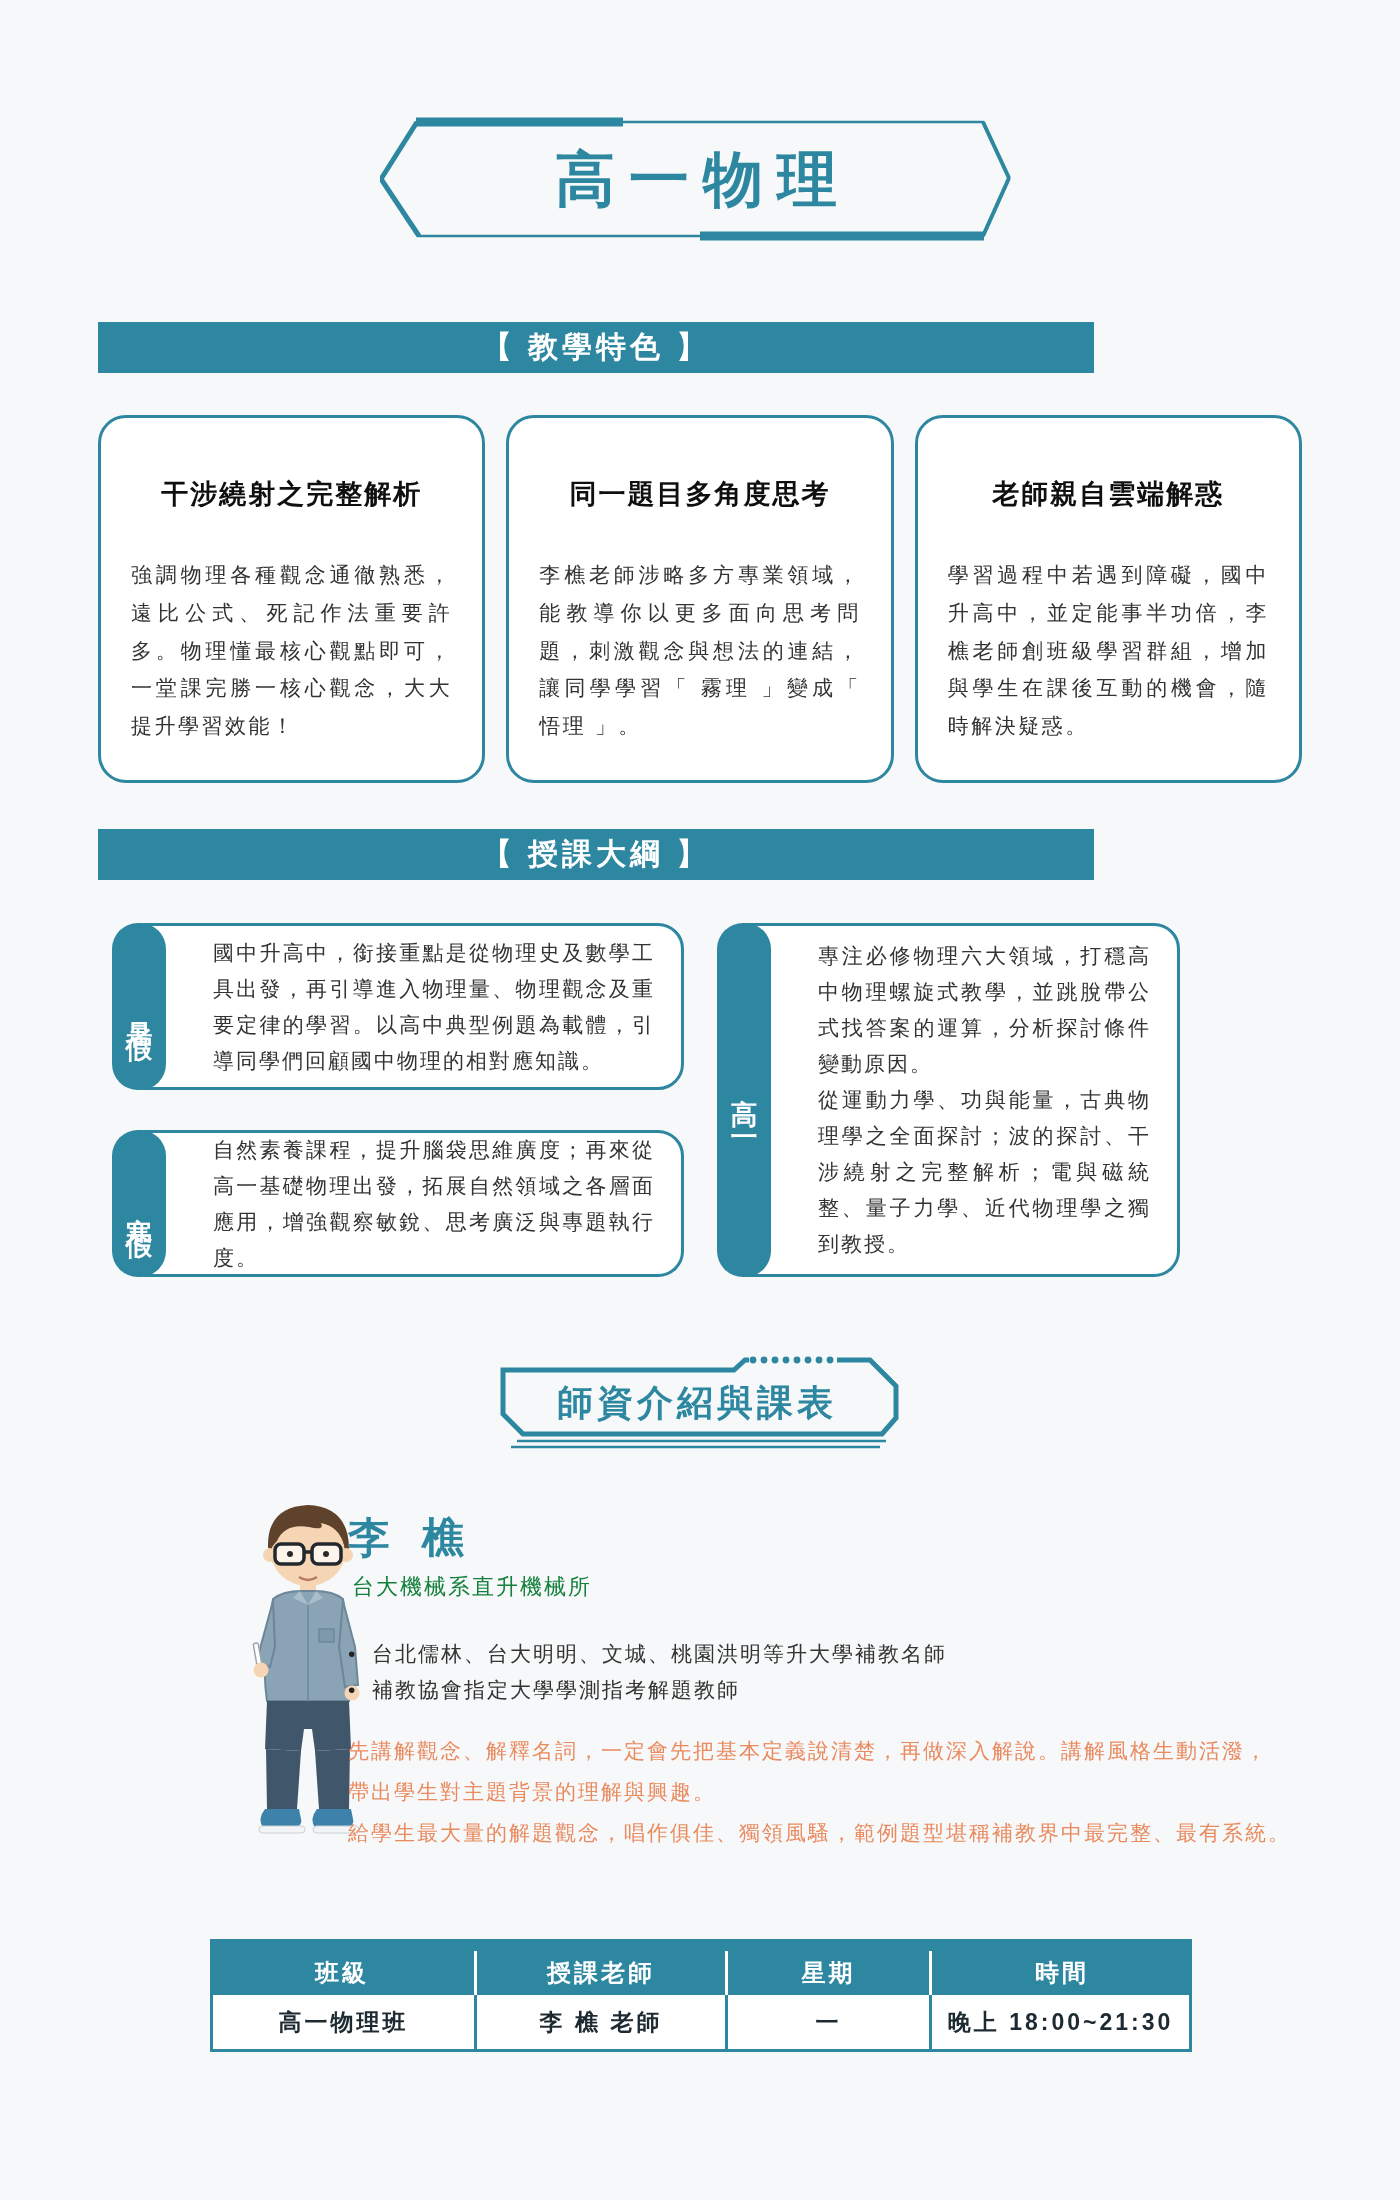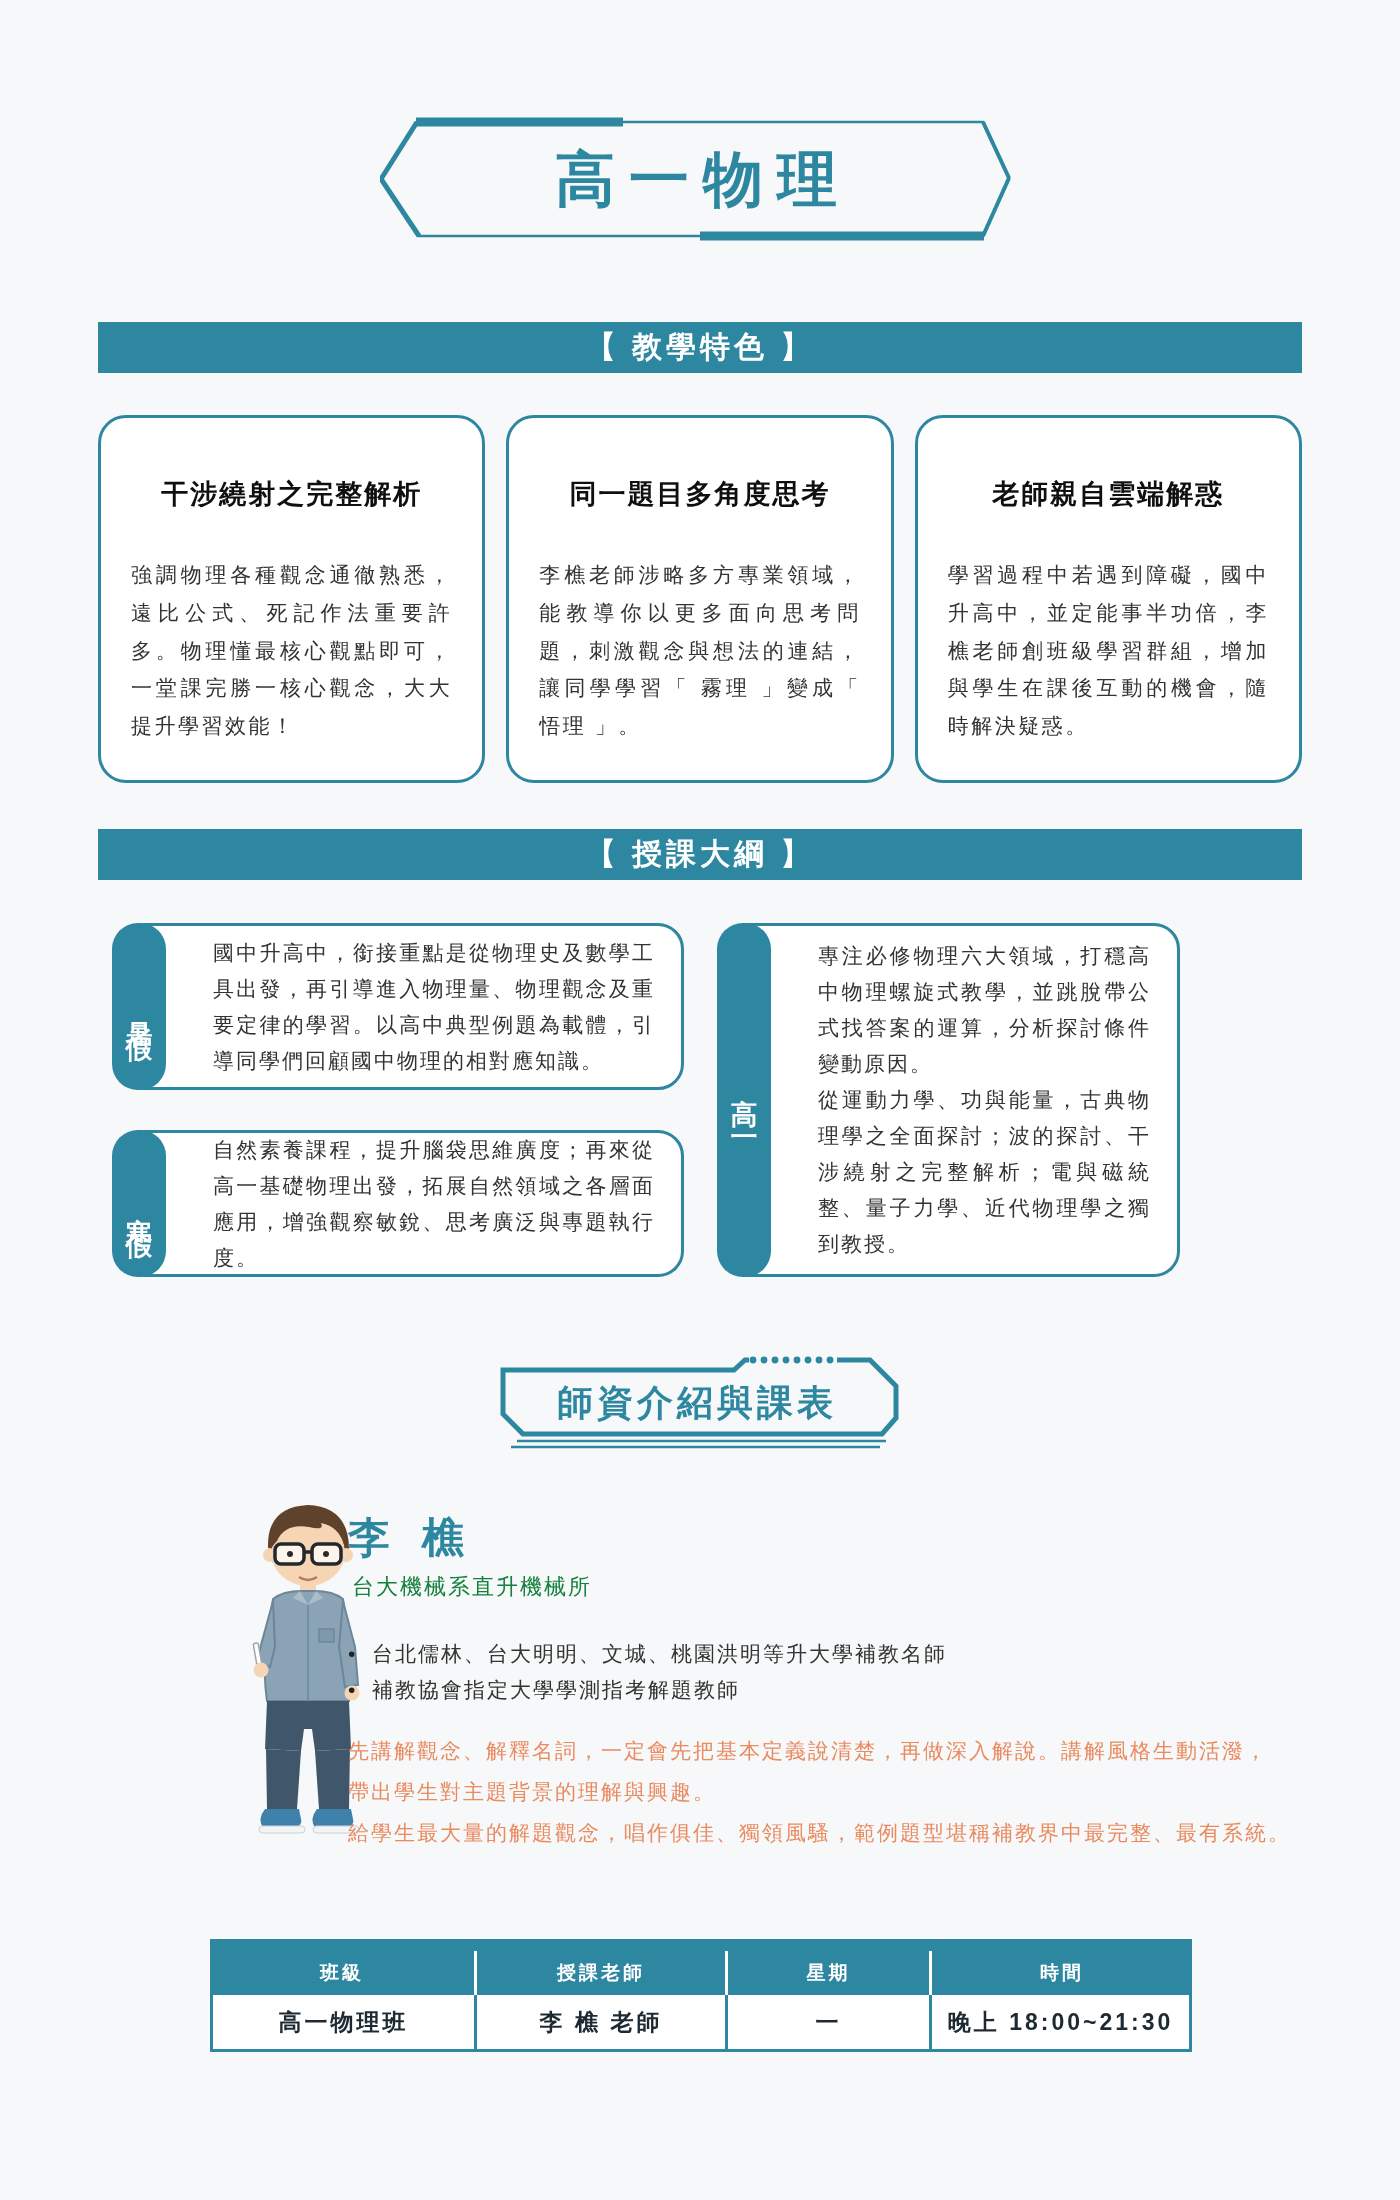--- a/index.html
+++ b/index.html
@@ -18,21 +18,21 @@
   
   .hex-banner{position:absolute;left:380px;top:102px;width:632px;height:140px;}
   .hex-banner svg{position:absolute;left:0;top:0;}
   .hex-title{
     position:absolute;left:0;top:36px;width:100%;height:84px;
     display:flex;align-items:center;justify-content:center;
     font-size:60px;font-weight:bold;color:var(--accent);letter-spacing:14px;padding-left:14px;
   }
   
   .section-bar{
-    position:absolute;left:98px;width:1204px;height:51px;background:var(--accent);
+    position:absolute;left:98px;width:996px;height:51px;background:var(--accent);
     display:flex;align-items:center;justify-content:center;
     color:#ffffff;font-size:30px;font-weight:bold;letter-spacing:4px;
   }
   .bar-features{top:322px;}
   .bar-syllabus{top:829px;}
   
   .cards-row{position:absolute;left:98px;top:415px;width:1204px;display:flex;gap:21px;}
   .card{
     flex:1;height:368px;background:#ffffff;border:3px solid var(--accent);
     border-radius:28px;padding:58px 30px 0 30px;
@@ -82,21 +82,21 @@
   .credentials{position:absolute;left:348px;top:1636px;}
   .cred-row{display:flex;align-items:center;height:36px;font-size:21px;color:var(--ink);letter-spacing:2px;}
   .cred-dot{width:24px;font-size:21px;color:#222;}
   .style-par{position:absolute;left:348px;top:1730px;}
   .style-line{font-size:21px;line-height:41px;letter-spacing:2px;color:var(--highlight);}
   
   .sched{position:absolute;left:210px;top:1939px;width:982px;}
   .sched-head{display:grid;grid-template-columns:267px 251px 204px 1fr;height:56px;background:var(--accent);}
   .sched-head .cell{
     display:flex;align-items:center;justify-content:center;color:#ffffff;
-    font-size:19px;font-weight:bold;letter-spacing:3px;border-right:3px solid #ffffff;margin-top:12px;
+    font-size:24px;font-weight:bold;letter-spacing:3px;border-right:3px solid #ffffff;margin-top:12px;
   }
   .sched-head .cell:last-child{border-right:none;}
   .sched-body{
     display:grid;grid-template-columns:264px 251px 204px 1fr;height:57px;background:#ffffff;
     border:3px solid var(--accent);border-top:none;
   }
   .sched-body .cell{
     display:flex;align-items:center;justify-content:center;color:#1d2a31;
     font-size:23px;font-weight:bold;letter-spacing:3px;border-right:3px solid var(--accent);
   }

